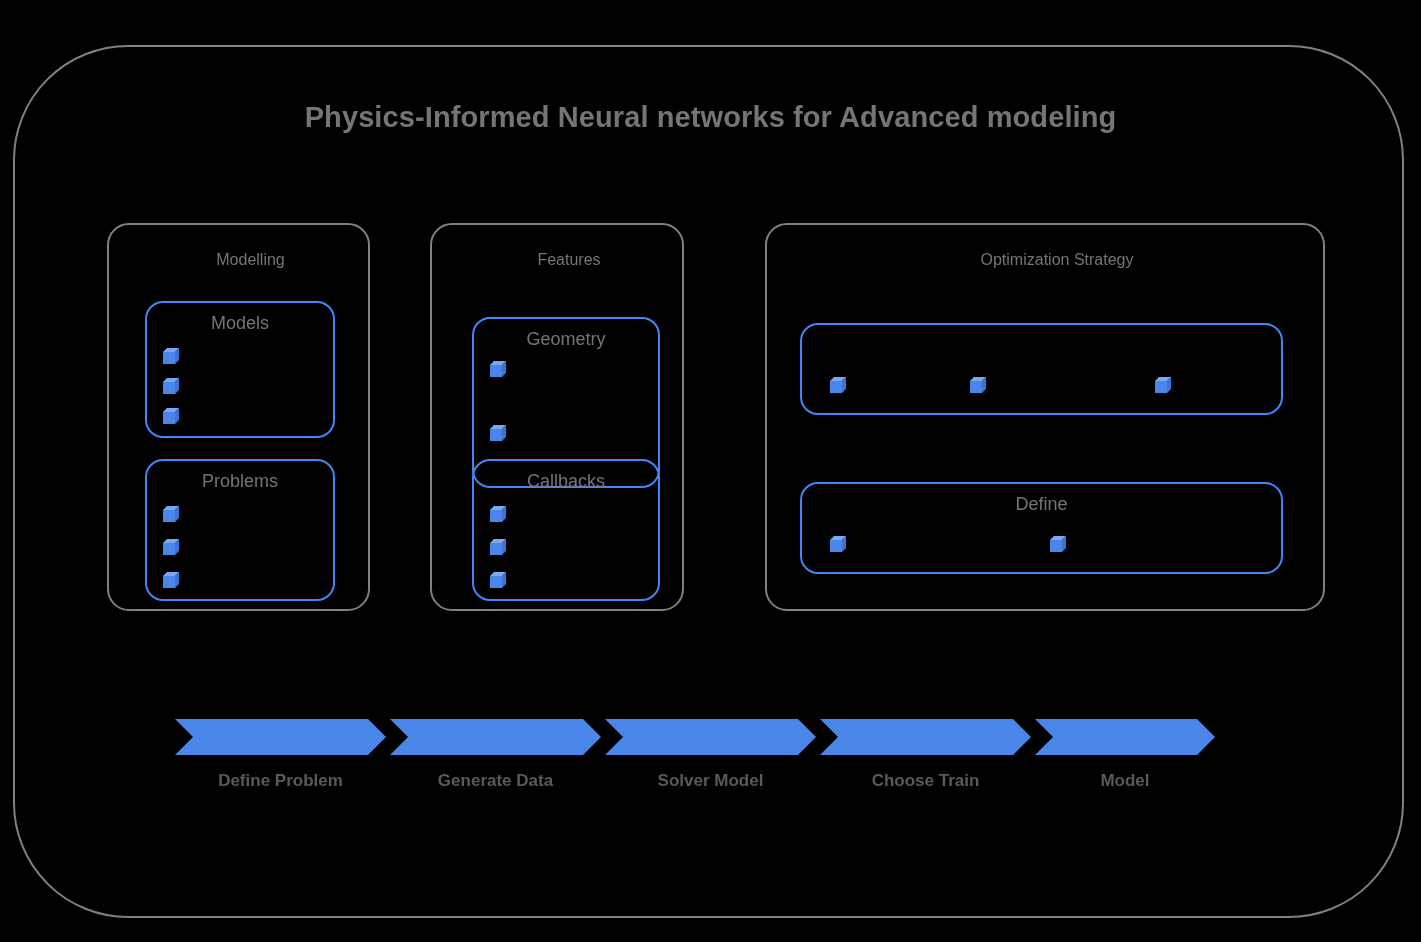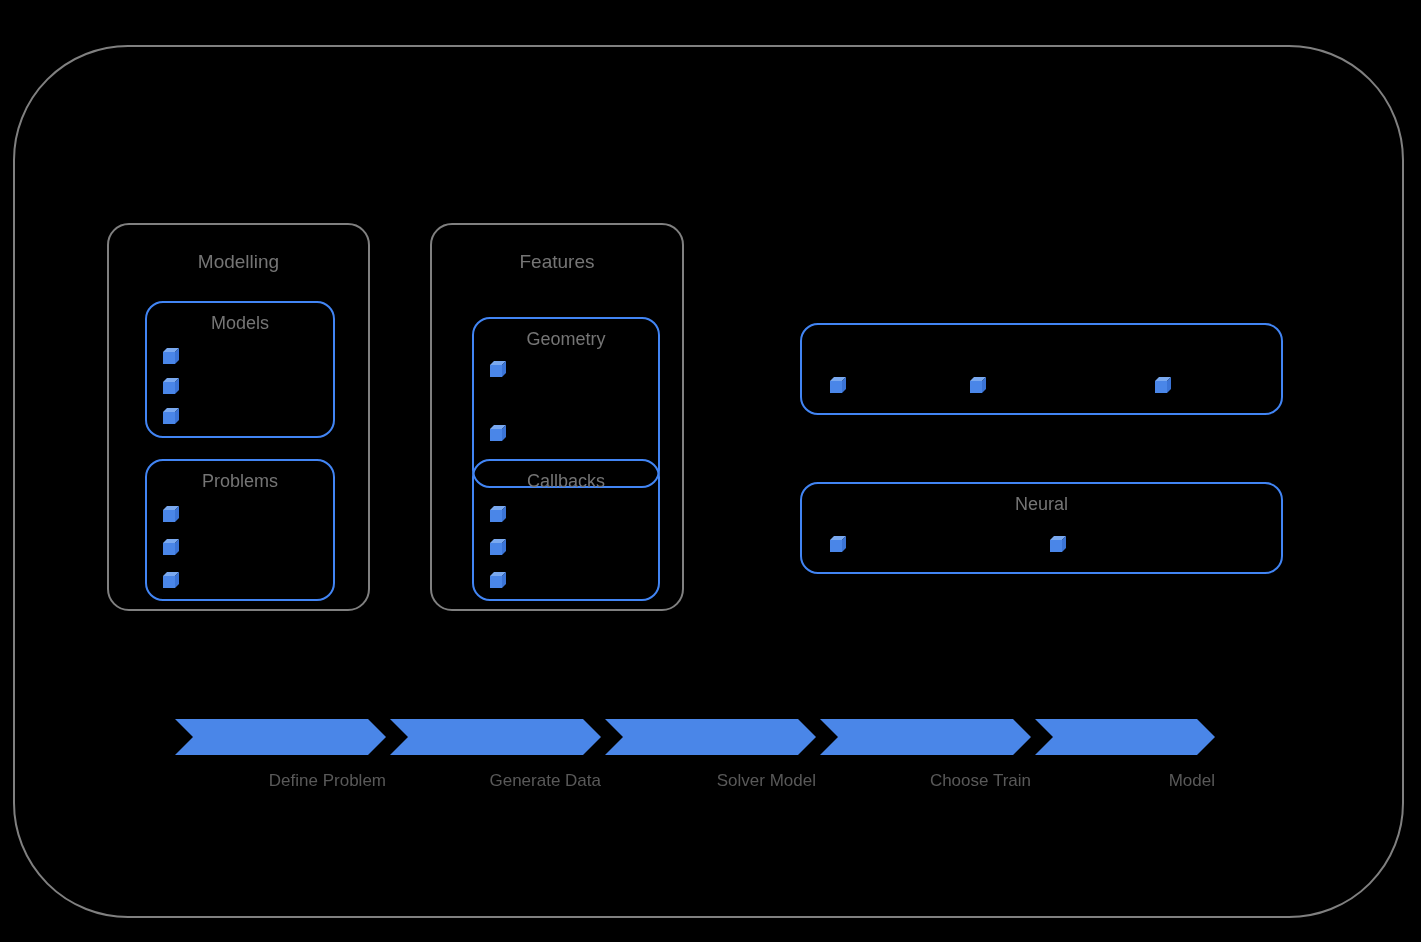--- a/index.html
+++ b/index.html
@@ -52,25 +52,25 @@
   
   .group-box {
     position: absolute;
     box-sizing: border-box;
     border: 2px solid #808080;
     border-radius: 22px;
     background: transparent;
   }
   .group-title {
     position: absolute;
-    left: 0;
+    left: 12px;
     width: 100%;
     top: 26px;
     text-align: center;
-    font-size: 19px;
+    font-size: 16px;
     color: #757575;
     font-weight: normal;
   }
 
   #group-modelling { left: 107px; top: 223px; width: 263px; height: 388px; }
   #group-features  { left: 430px; top: 223px; width: 254px; height: 388px; }
   #group-optimization { left: 765px; top: 223px; width: 560px; height: 388px; }
 
   
   .sub-box {
@@ -125,34 +125,35 @@
     -webkit-clip-path: polygon(0 0, calc(100% - 18px) 0, 100% 50%, calc(100% - 18px) 100%, 0 100%, 18px 50%);
     clip-path: polygon(0 0, calc(100% - 18px) 0, 100% 50%, calc(100% - 18px) 100%, 0 100%, 18px 50%);
   }
   .chevron.first {
     -webkit-clip-path: polygon(0 0, calc(100% - 18px) 0, 100% 50%, calc(100% - 18px) 100%, 0 100%, 18px 50%);
     clip-path: polygon(0 0, calc(100% - 18px) 0, 100% 50%, calc(100% - 18px) 100%, 0 100%, 18px 50%);
   }
   .step-label {
     position: absolute;
     top: 771px;
-    text-align: right;
+    text-align: center;
     font-size: 17px;
-    font-weight: normal;
+    font-weight: bold;
     color: #595959;
     white-space: nowrap;
   }
 </style>
 </head>
 <body>
 
 <div id="canvas">
 
   <div class="outer-frame"></div>
 
+  <div class="diagram-title">Physics-Informed Neural networks for Advanced modeling</div>
 
   <div class="group-box" id="group-modelling">
     <div class="group-title">Modelling</div>
   </div>
 
   <div class="sub-box" id="sub-problems">
     <div class="sub-title">Problems</div>
     <div class="cube" style="left:16px; top:45px;">
       <svg class="cube-svg" width="16" height="16" viewBox="0 0 16 16" aria-hidden="true">
         <polygon points="0,4 12,4 12,16 0,16" fill="#4a86e8"></polygon>
@@ -241,20 +242,23 @@
     </div>
     <div class="cube" style="left:16px; top:111px;">
       <svg class="cube-svg" width="16" height="16" viewBox="0 0 16 16" aria-hidden="true">
         <polygon points="0,4 12,4 12,16 0,16" fill="#4a86e8"></polygon>
         <polygon points="0,4 4,0 16,0 12,4" fill="#7aa9f0"></polygon>
         <polygon points="12,4 16,0 16,12 12,16" fill="#3b74d6"></polygon>
       </svg>
     </div>
   </div>
 
+  <div class="group-box" id="group-optimization">
+    <div class="group-title">Optimization Strategy</div>
+  </div>
 
   <div class="sub-box" id="sub-solver">
     <div class="cube" style="left:28px; top:52px;">
       <svg class="cube-svg" width="16" height="16" viewBox="0 0 16 16" aria-hidden="true">
         <polygon points="0,4 12,4 12,16 0,16" fill="#4a86e8"></polygon>
         <polygon points="0,4 4,0 16,0 12,4" fill="#7aa9f0"></polygon>
         <polygon points="12,4 16,0 16,12 12,16" fill="#3b74d6"></polygon>
       </svg>
     </div>
     <div class="cube" style="left:168px; top:52px;">
@@ -267,21 +271,21 @@
     <div class="cube" style="left:353px; top:52px;">
       <svg class="cube-svg" width="16" height="16" viewBox="0 0 16 16" aria-hidden="true">
         <polygon points="0,4 12,4 12,16 0,16" fill="#4a86e8"></polygon>
         <polygon points="0,4 4,0 16,0 12,4" fill="#7aa9f0"></polygon>
         <polygon points="12,4 16,0 16,12 12,16" fill="#3b74d6"></polygon>
       </svg>
     </div>
   </div>
 
   <div class="sub-box" id="sub-trainer">
-    <div class="sub-title">Neural</div>
+    <div class="sub-title">Define</div>
     <div class="cube" style="left:28px; top:52px;">
       <svg class="cube-svg" width="16" height="16" viewBox="0 0 16 16" aria-hidden="true">
         <polygon points="0,4 12,4 12,16 0,16" fill="#4a86e8"></polygon>
         <polygon points="0,4 4,0 16,0 12,4" fill="#7aa9f0"></polygon>
         <polygon points="12,4 16,0 16,12 12,16" fill="#3b74d6"></polygon>
       </svg>
     </div>
     <div class="cube" style="left:248px; top:52px;">
       <svg class="cube-svg" width="16" height="16" viewBox="0 0 16 16" aria-hidden="true">
         <polygon points="0,4 12,4 12,16 0,16" fill="#4a86e8"></polygon>

